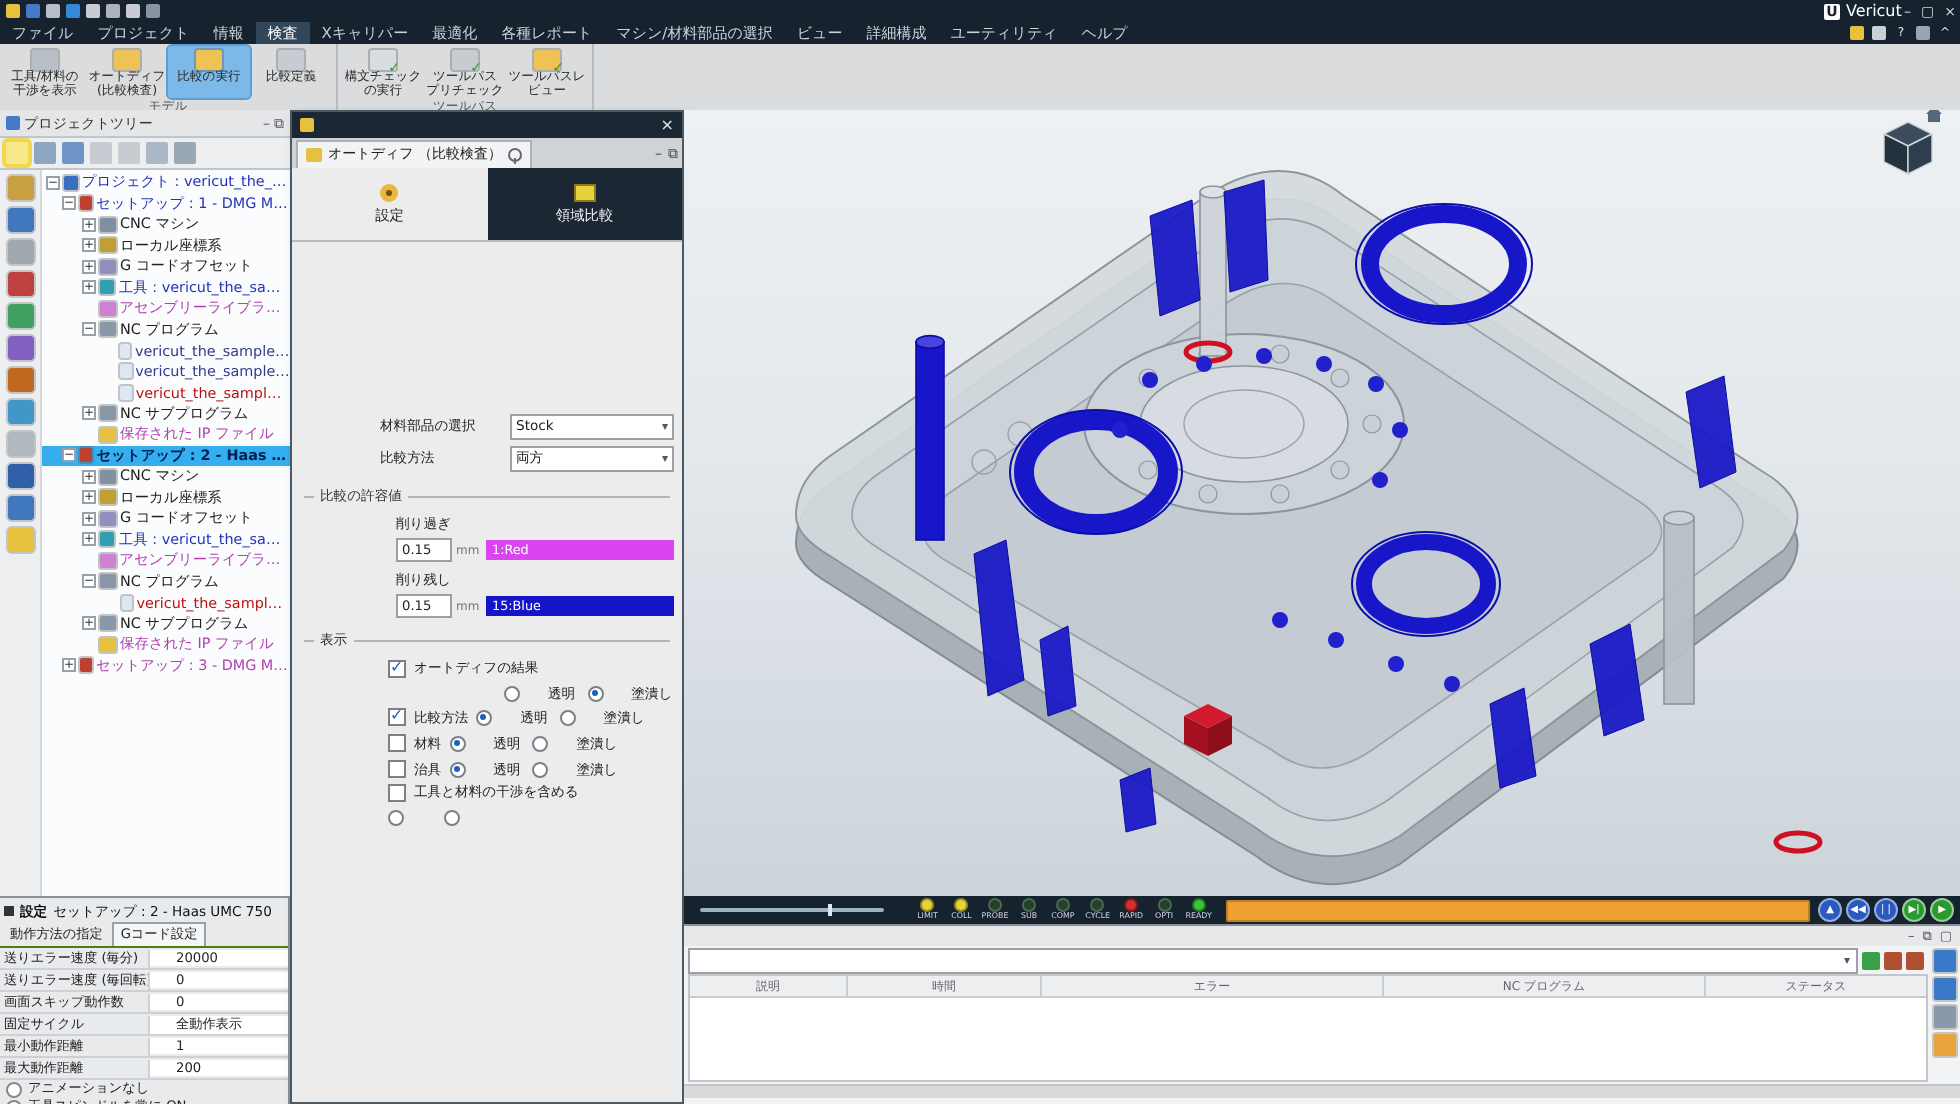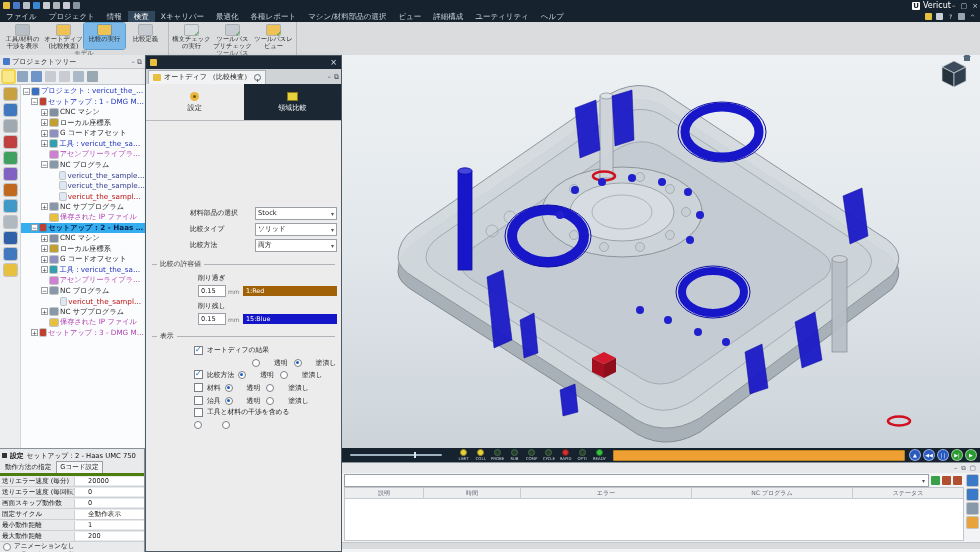--- a/index.html
+++ b/index.html
@@ -49,21 +49,21 @@
   .texp:empty{visibility:hidden}
   .tic{width:8px;height:7px;border-radius:1px;display:inline-block;box-shadow:0 0 0 1px rgba(90,90,90,.35)}
   .tlabel{font-size:7.2px;overflow:hidden;text-overflow:ellipsis}
   .c-blue{color:#2233bb}.c-nav{color:#333a8c}.c-red{color:#bb1111}.c-mag{color:#b040b0}
   .titem.sel{background:var(--selection);}
   .titem.sel .tlabel{color:#00214d;font-weight:bold}
   
   .settings{left:0;top:448px;width:145px;height:104px;background:#e8eaec;border-top:1px solid #8a9097;border-right:1px solid #8a9097;box-sizing:border-box;overflow:hidden}
   .set-head{height:11px;display:flex;align-items:center;gap:3px;font-size:6.8px;padding:1px 2px 0;color:#111}
   .set-head .blk{width:5px;height:5px;background:#333}
-  .set-tabs{height:12px;display:flex;align-items:flex-end;gap:2px;padding:0 2px;border-bottom:3px solid #4d7c0f;font-size:6.6px}
+  .set-tabs{height:12px;display:flex;align-items:flex-end;gap:2px;padding:0 2px;border-bottom:1px solid #4d7c0f;font-size:6.6px}
   .set-tab{padding:1px 3px;color:#222}
   .set-tab.raised{border:1px solid #9aa0a6;background:#f4f5f6;border-bottom:none}
   .srow{display:flex;height:10px;border-bottom:1px solid #cdd1d5;font-size:6.6px;align-items:center}
   .slabel{width:72px;padding-left:2px;background:#e8eaec;border-right:1px solid #cdd1d5;overflow:hidden;white-space:nowrap}
   .sval{flex:1;background:#fff;padding-left:13px;overflow:hidden;white-space:nowrap}
   .scheck{display:flex;align-items:center;gap:3px;height:9px;font-size:6.6px;padding-left:3px}
   .cbox{width:6px;height:6px;border:1px solid #888;border-radius:50%;background:#fff}
   
   .dialog{left:145px;top:55px;width:197px;height:497px;background:#ececec;border:1px solid #4c5a66;box-sizing:border-box;box-shadow:2px 2px 4px rgba(0,0,0,.25)}
   .dlg-title{height:13px;background:#1b2834;display:flex;align-items:center;padding:0 4px;color:#e8edf1}
@@ -585,46 +585,39 @@
 
       <div class="frow">
         <span class="flabel">材料部品の選択</span>
         <span class="fselect">
           <span class="grow">Stock</span>
           <b class="caret">▾</b>
         </span>
       </div>
 
 
-      <div class="frow">
-        <span class="flabel">比較タイプ</span>
-        <span class="fselect">
-          <span class="grow">ソリッド</span>
-          <b class="caret">▾</b>
-        </span>
-      </div>
 
       <div class="frow">
         <span class="flabel">比較方法</span>
         <span class="fselect">
           <span class="grow">両方</span>
           <b class="caret">▾</b>
         </span>
       </div>
 
     <div class="ghead">
         <span>比較の許容値</span>
       </div>
 
       <div class="tol">
         <div class="tol-label">削り過ぎ</div>
         <div class="tol-row">
           <span class="tol-input">0.15</span>
           <span class="tol-unit">mm</span>
-          <span class="tol-bar" style="background: #a16207;">1:Red</span>
+          <span class="tol-bar" style="background: #d946ef;">1:Red</span>
         </div>
       </div>
 
       <div class="tol">
         <div class="tol-label">削り残し</div>
         <div class="tol-row">
           <span class="tol-input">0.15</span>
           <span class="tol-unit">mm</span>
           <span class="tol-bar" style="background: rgb(20, 20, 200);">15:Blue</span>
         </div>

